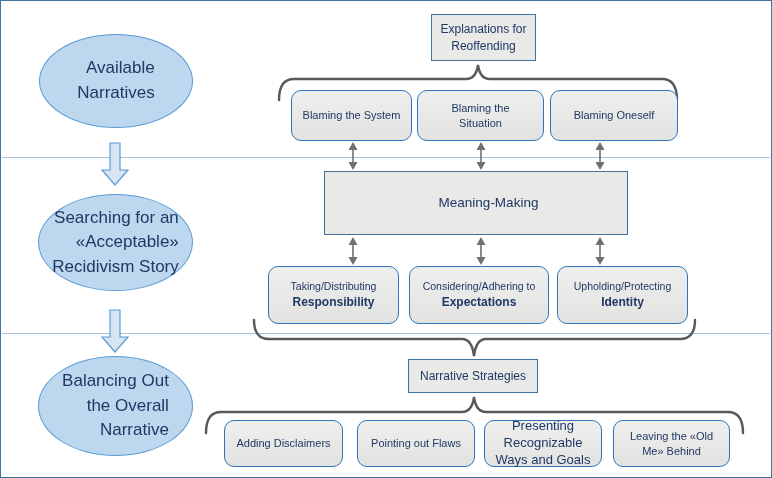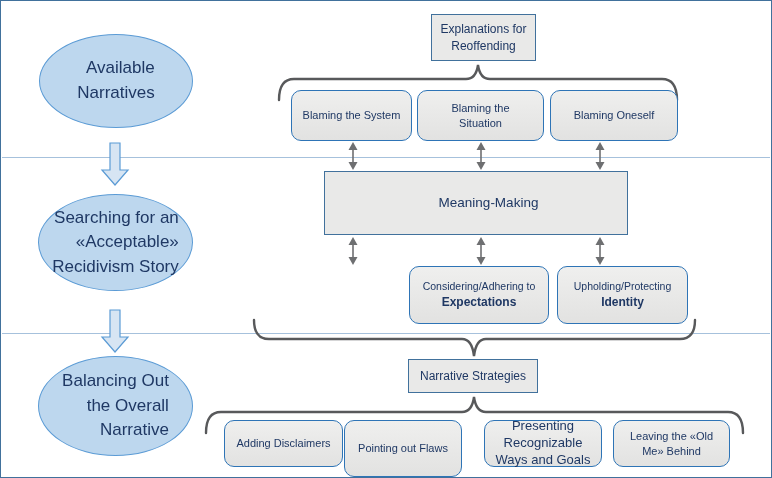--- a/index.html
+++ b/index.html
@@ -136,20 +136,24 @@
     <line x1="6" y1="8" x2="6" y2="22" stroke="#6E6F71" stroke-width="1.6"></line>
     <path d="M6,1 L10.5,9 H1.5 z" fill="#6E6F71"></path>
       <path d="M6,29 L10.5,21 H1.5 z" fill="#6E6F71"></path>
   </svg>
   <svg style="left:593px;top:235px" width="12" height="30">
     <line x1="6" y1="8" x2="6" y2="22" stroke="#6E6F71" stroke-width="1.6"></line>
     <path d="M6,1 L10.5,9 H1.5 z" fill="#6E6F71"></path>
       <path d="M6,29 L10.5,21 H1.5 z" fill="#6E6F71"></path>
   </svg>
 
+  <div class="pill" style="left:267px;top:265px;width:131px;height:58px;padding:0 5px">
+    <div class="sub-line">Taking/Distributing</div>
+    <div class="bold-line">Responsibility</div>
+  </div>
   <div class="pill" style="left:408px;top:265px;width:140px;height:58px;padding:0 5px">
     <div class="sub-line">Considering/Adhering to</div>
     <div class="bold-line">Expectations</div>
   </div>
   <div class="pill" style="left:556px;top:265px;width:131px;height:58px;padding:0 5px">
     <div class="sub-line">Upholding/Protecting</div>
     <div class="bold-line">Identity</div>
   </div>
 
   <svg style="left:252px;top:318px" width="444" height="40">
@@ -160,21 +164,21 @@
     <div>Narrative Strategies</div>
   </div>
 
   <svg style="left:204px;top:393px" width="540" height="42">
     <path class="brace-path" d="M 1,39 Q 1,18 16,18 L 257,18 Q 267,18 269,3 Q 271,18 281,18 L 523,18 Q 538,18 538,39"></path>
   </svg>
 
   <div class="pill fs11" style="left:223px;top:419px;width:119px;height:47px;padding:8px 6px">
     <div>Adding Disclaimers</div>
   </div>
-  <div class="pill fs11" style="left:343px;top:419px;width:118px;height:57px;padding:0 6px">
+  <div class="pill fs11" style="left:356px;top:419px;width:118px;height:47px;padding:0 6px">
     <div>Pointing out Flaws</div>
   </div>
   <div class="pill fs105" style="left:483px;top:419px;width:118px;height:47px;padding:0 4px">
     <div>Presenting Recognizable Ways and Goals</div>
   </div>
   <div class="pill fs11" style="left:612px;top:419px;width:117px;height:47px;padding:0 8px">
     <div>Leaving the «Old Me» Behind</div>
   </div>
 
 </div>

